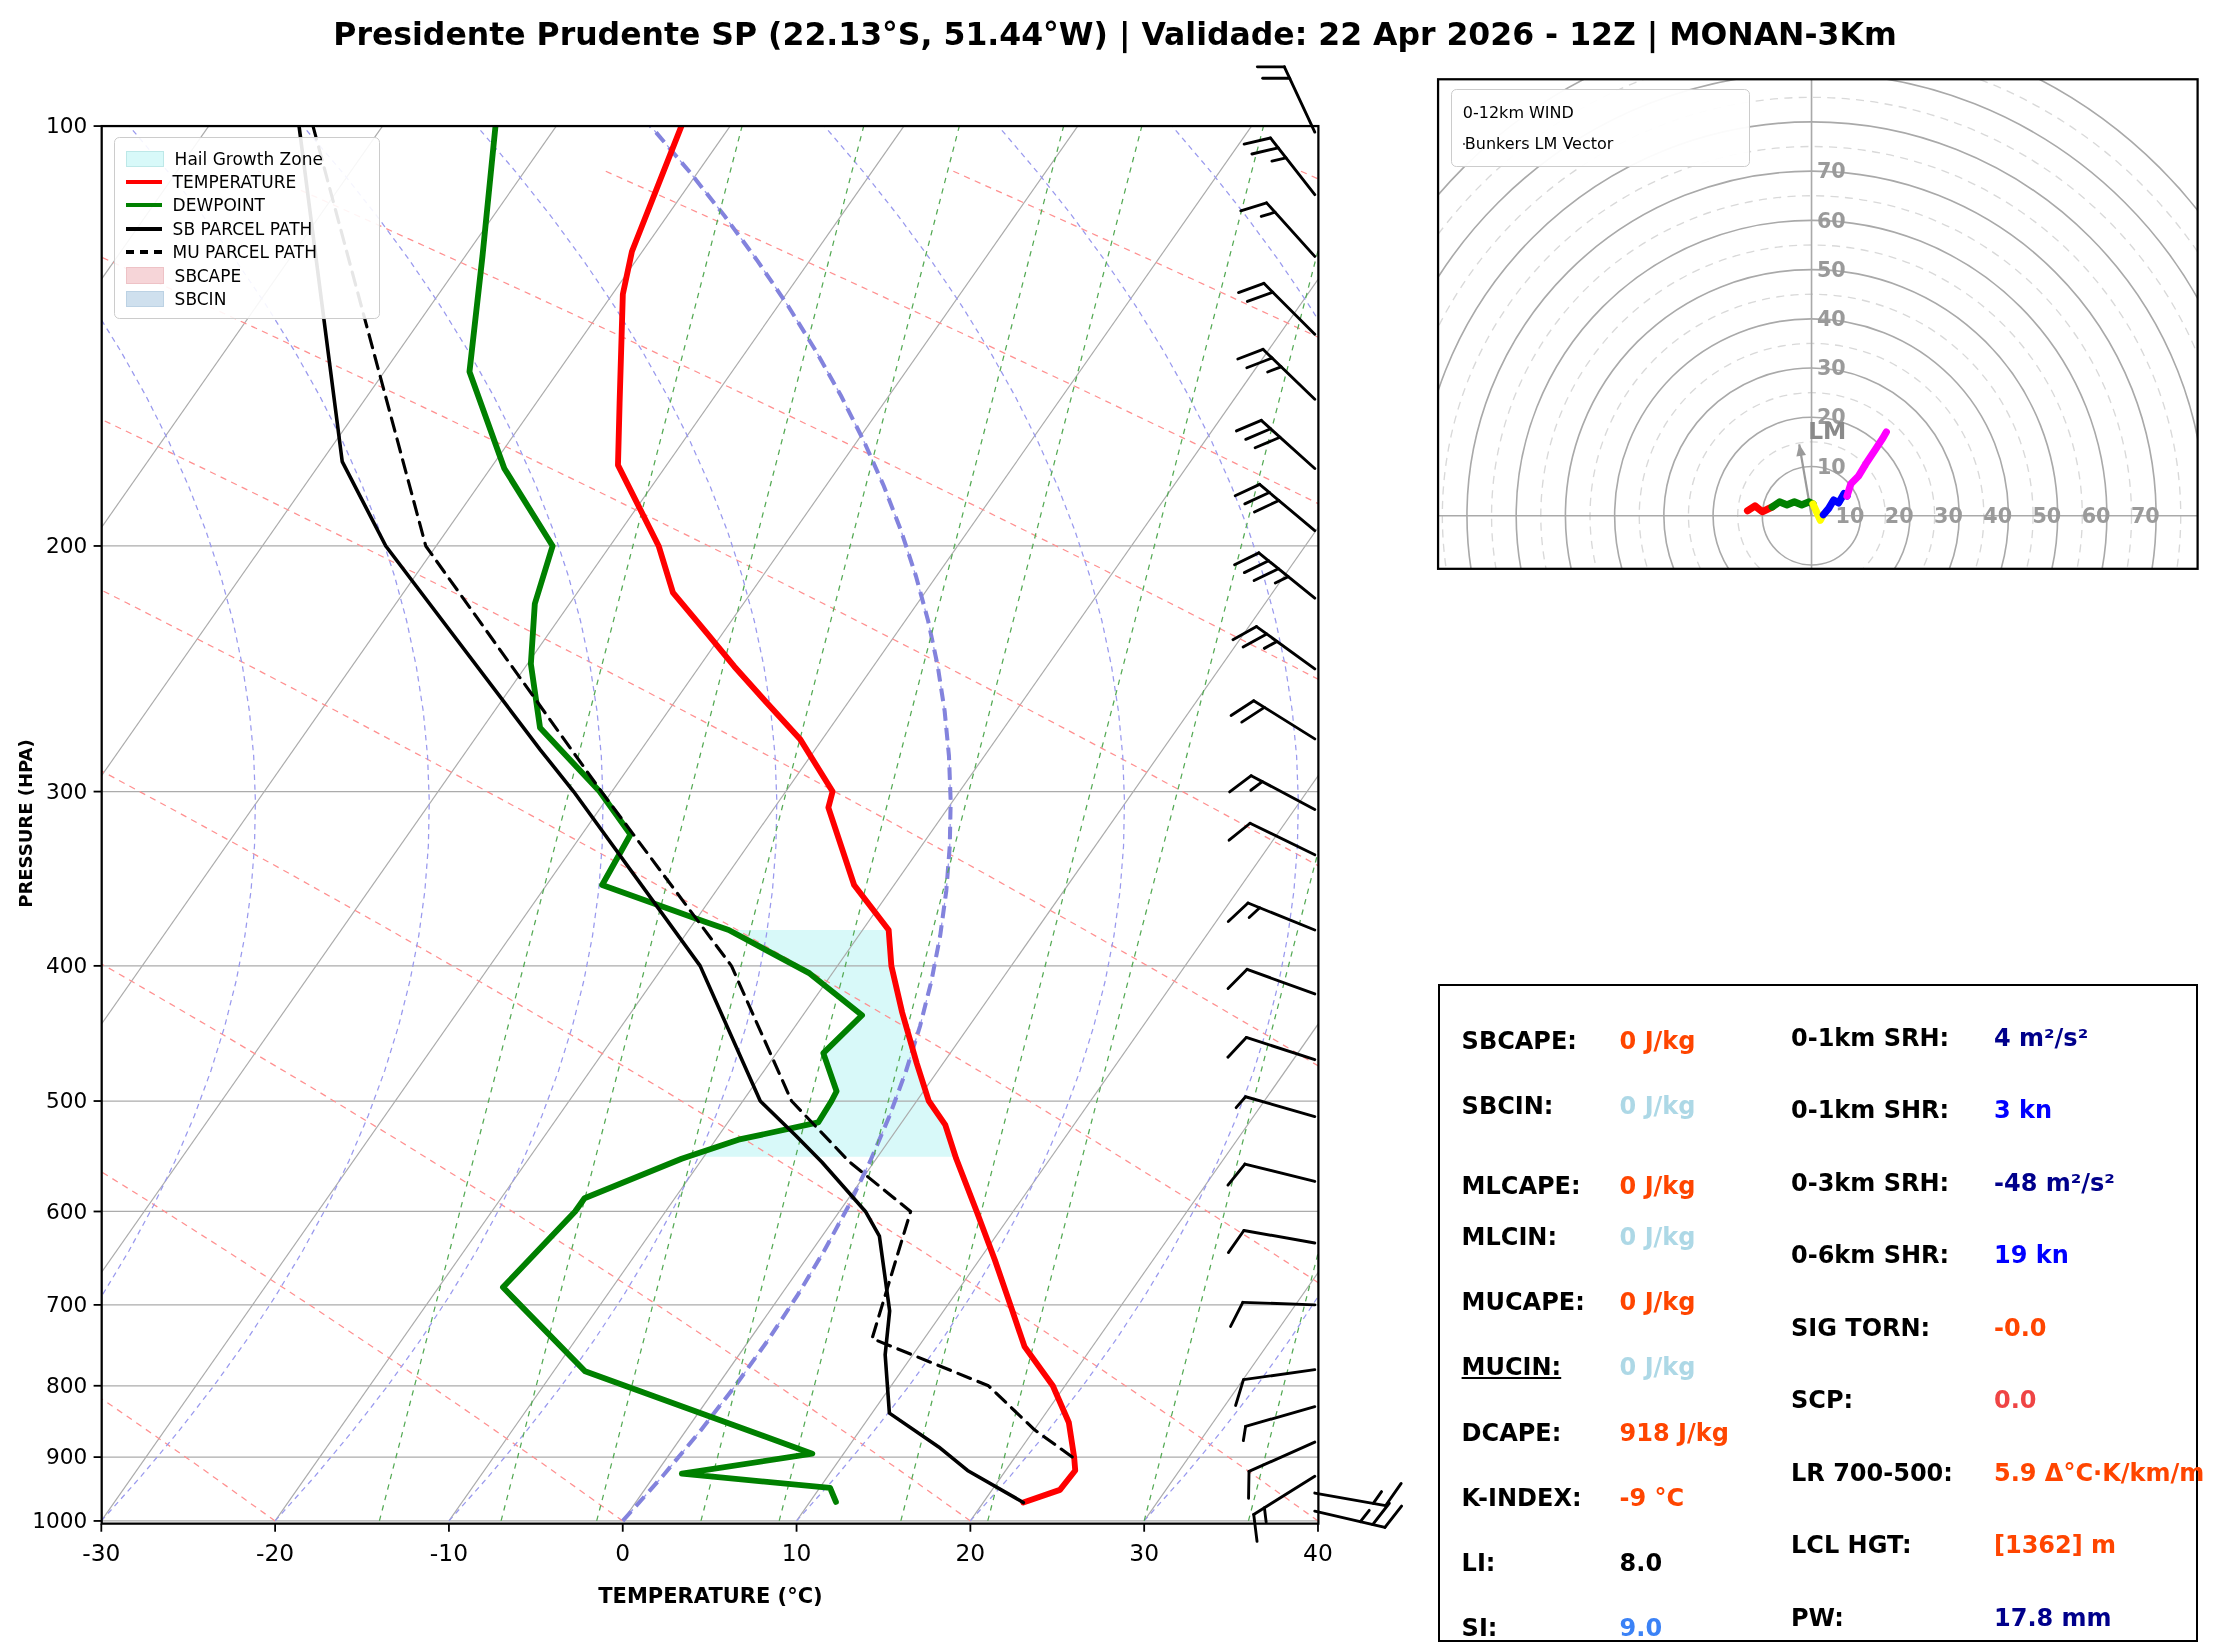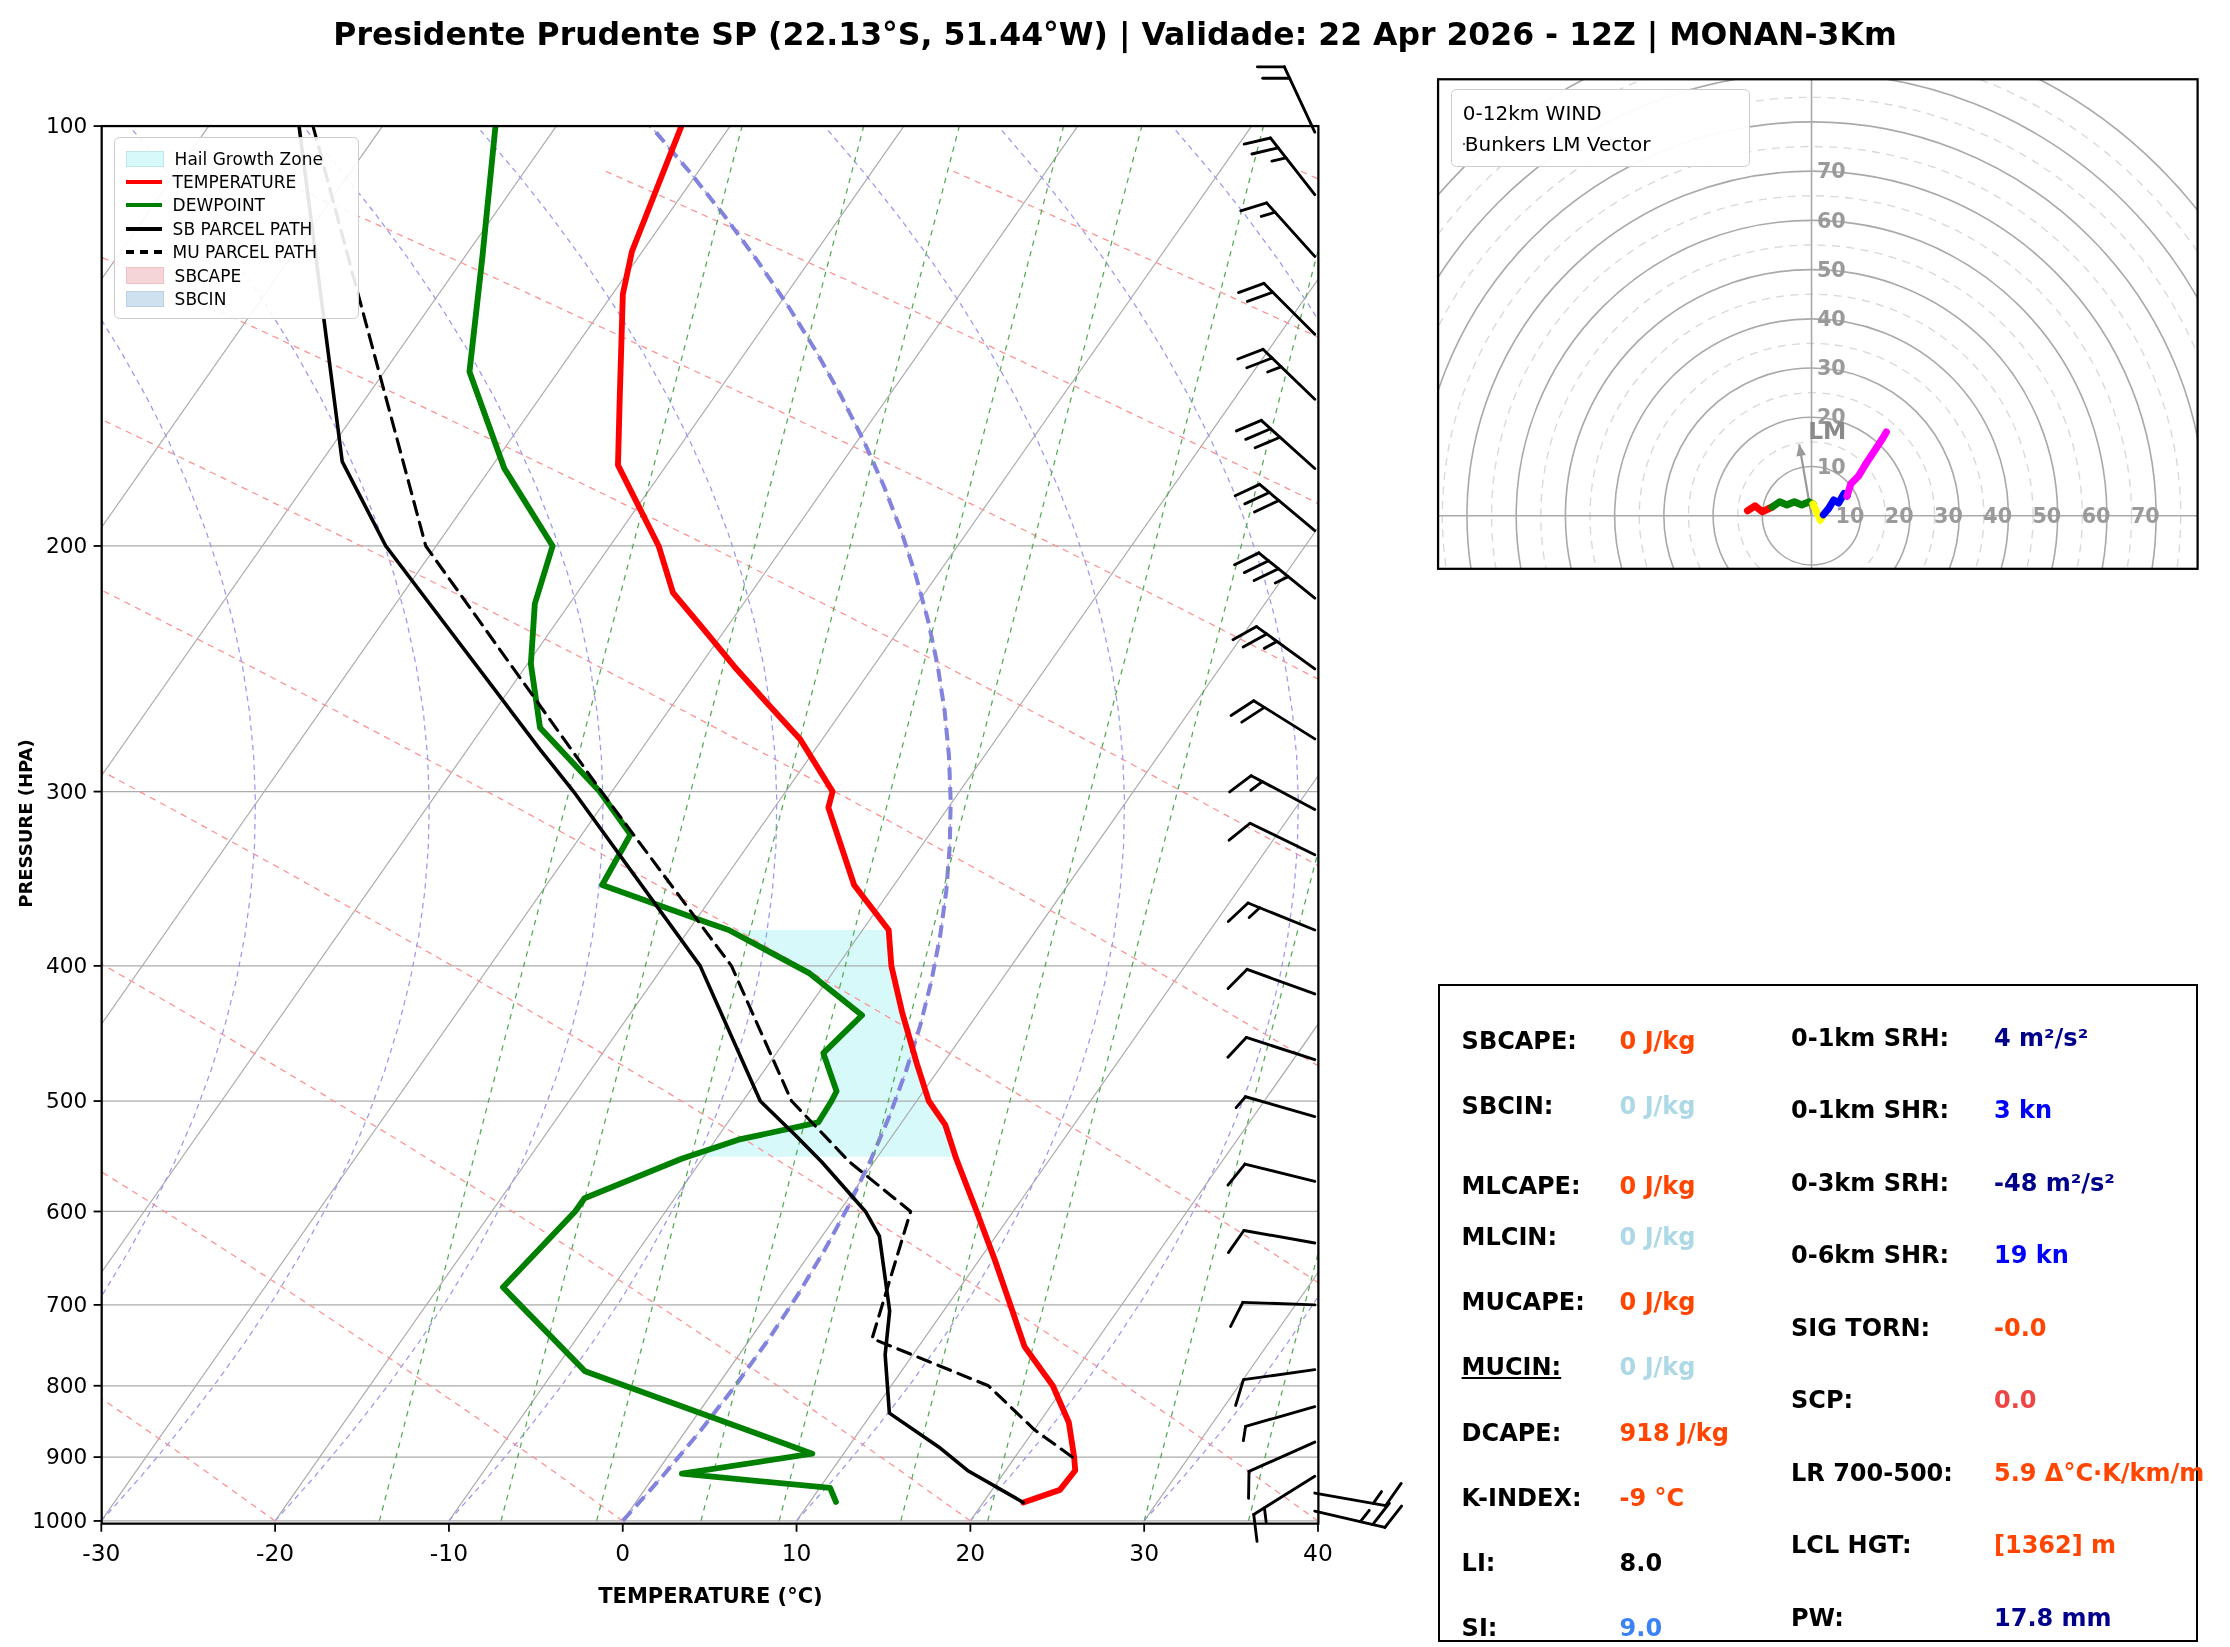--- a/index.html
+++ b/index.html
@@ -2,28 +2,28 @@
 <html style="font-size:14.4px"><head>
 <meta charset="utf-8">
 <style>
   html,body{margin:0;padding:0;background:#ffffff;}
   body{width:2230px;height:1647px;position:relative;font-family:"DejaVu Sans","Liberation Sans",sans-serif;overflow:hidden;}
   #stage{position:absolute;left:0;top:0;width:2230px;height:1647px;}
   svg{position:absolute;left:0;top:0;}
   .title{position:absolute;left:0;top:16px;width:100%;text-align:center;font-size:31.5px;font-weight:bold;color:#000;}
   .axis-title-x{position:absolute;left:102px;top:1584px;width:1217px;text-align:center;font-weight:bold;font-size:21px;color:#000;}
   .axis-title-y{position:absolute;left:-137px;top:813px;width:324px;text-align:center;font-weight:bold;font-size:18px;color:#000;transform:rotate(-90deg);}
-  .legend{position:absolute;left:114px;top:137px;width:245px;background:rgba(255,255,255,.9);border:1.4px solid #cccccc;border-radius:5.4px;padding:9px 10.8px 7.2px 10.8px;box-sizing:border-box;}
+  .legend{position:absolute;left:114px;top:137px;width:266px;background:rgba(255,255,255,.9);border:1.4px solid #cccccc;border-radius:5.4px;padding:9px 10.8px 7.2px 10.8px;box-sizing:border-box;}
   .legend .row{display:flex;align-items:center;height:23.4px;}
   .legend .sw{width:36px;height:14.4px;margin-right:10.8px;flex:0 0 36px;position:relative;}
   .legend .ln{width:36px;height:0;border-top-width:4.5px;border-top-style:solid;margin-right:10.8px;flex:0 0 36px;}
   .legend .lbl{font-size:17px;color:#000;white-space:nowrap;}
   .hlegend{position:absolute;left:1451px;top:89px;width:299px;background:rgba(255,255,255,.95);border:1.4px solid #cccccc;border-radius:5.4px;padding:7.2px 10.8px;box-sizing:border-box;}
   .hlegend .row{display:flex;align-items:center;height:31px;}
-  .hlegend .lbl{font-size:20px;color:#000;white-space:nowrap;}
+  .hlegend .lbl{font-size:16px;color:#000;white-space:nowrap;}
   .itable{position:absolute;left:1438px;top:984px;width:760px;height:658px;border:2.7px solid #000;box-sizing:border-box;background:#fff;}
   .icol{position:absolute;top:0;}
   .irow{position:absolute;font-size:24px;font-weight:bold;white-space:nowrap;}
   .irow .l{color:#000;}
   .irow .v{position:absolute;left:158px;top:0;}
   .icol.right .irow .v{left:203px;}
 </style>
 </head>
 <body>
 

